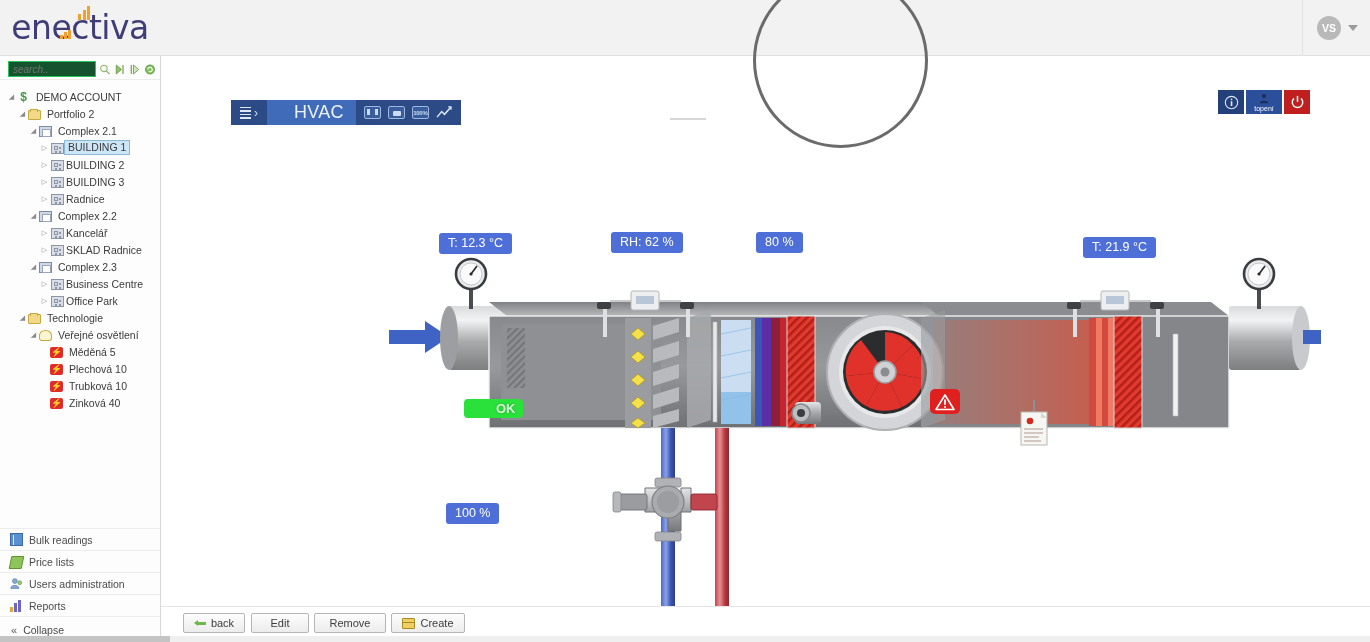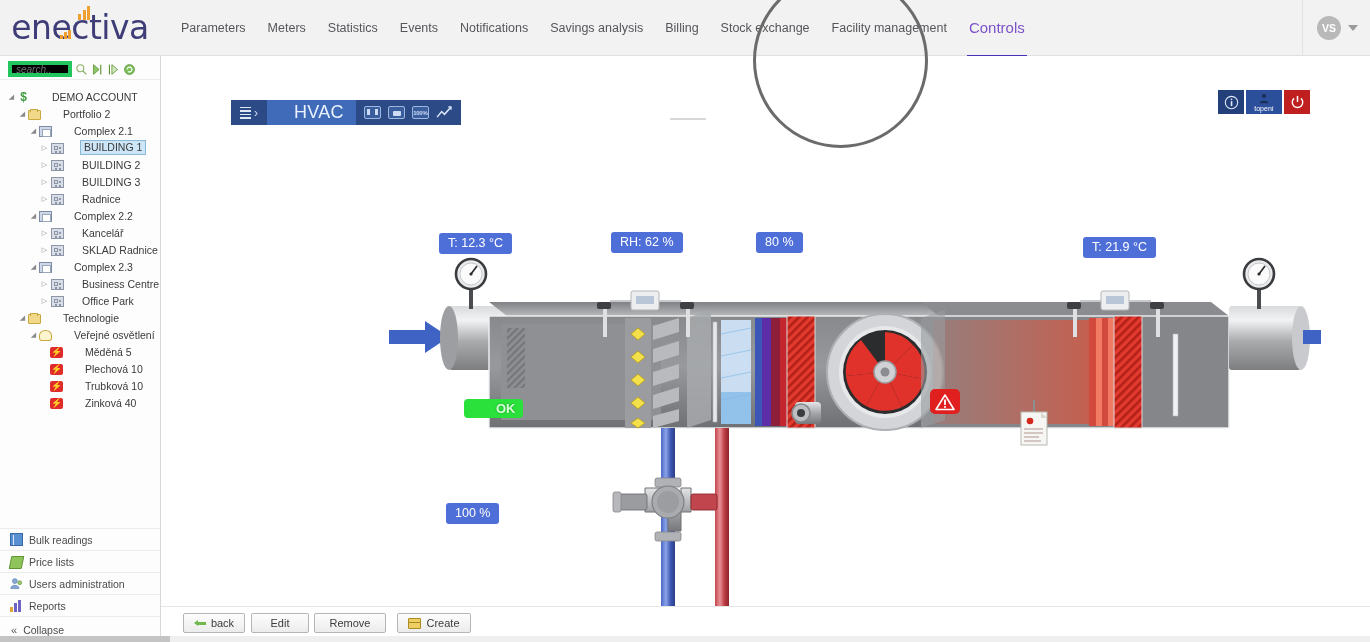--- a/index.html
+++ b/index.html
@@ -70,34 +70,34 @@
   
   .sidebar{
     position:absolute; left:0; top:56px; width:161px; height:586px;
     background:#fdfdfd; border-right:1px solid #d8d8d8;
   }
   .search-row{
     height:24px; display:flex; align-items:center; gap:3px;
     padding:3px 4px 0 8px; border-bottom:1px solid #ececec;
   }
   .search-input{
-    width:64px; height:16px; border:4px solid #22c55e; background:#000000;
+    width:88px; height:16px; border:1px solid #22c55e; background:#14532d;
     font-size:10px; font-style:italic; color:#9a9a9a; padding:0 4px;
     font-family:"Liberation Sans", sans-serif;
   }
   .sicon{ width:13px;height:13px; display:inline-block; }
 
   .tree{ padding:8px 0 0 6px; }
   .tnode{
     display:flex; align-items:center; height:17px; font-size:10.5px;
     color:#3a3a3a; white-space:nowrap; cursor:default;
   }
   .tarrow{ width:11px; font-size:7px; color:#8a8a8a; text-align:center; flex:0 0 11px;}
   .tico{ width:13px; height:12px; margin-right:4px; flex:0 0 13px; position:relative;}
-  .tlabel{ padding:0 2px;margin-left:16px; }
+  .tlabel{ padding:0 2px; }
   .tlabel.sel{ background:#cde6f7; border:1px solid #8ab8d8; padding:0 3px; line-height:13px;}
 
   .ico-dollar{ color:#3d9b3d; font-weight:bold; font-size:12px; line-height:12px; text-align:center;}
   .ico-folder{ width:13px;height:10px;background:#f2d98a;border:1px solid #c9a83e;border-radius:1px;margin-top:2px;}
   .ico-folder::before{content:"";position:absolute;left:1px;top:-2px;width:6px;height:2px;background:#f2d98a;border:1px solid #c9a83e;border-bottom:none;}
   .ico-complex{ width:12px;height:11px;background:#cfd8e8;border:1px solid #7d8ba3;margin-top:1px;}
   .ico-complex::after{content:"";position:absolute;left:2px;top:2px;width:7px;height:6px;background:#fff;border:1px solid #9aa6bb;}
   .ico-bldg{ width:10px;height:11px;background:#d9dee6;border:1px solid #8c96a8;margin:1px 0 0 1px;}
   .ico-bldg::after{content:"";position:absolute;left:3px;top:3px;width:2px;height:2px;box-shadow:0 0 0 1px #8c96a8, 4px 0 0 0 #8c96a8, 0 4px 0 0 #8c96a8, 4px 4px 0 0 #8c96a8;}
   .ico-lamp{ width:12px;height:11px;border:1px solid #c9a83e;border-radius:50% 50% 3px 3px;background:#fdf5cf;margin-top:1px;}
@@ -214,32 +214,20 @@
           <i></i>
           <i></i>
           <i></i>
         </div>
       <div class="logo-bars2">
           <i></i>
           <i></i>
           <i></i>
         </div>
     </div>
-    <nav class="mainnav" id="mainnav">
-        <a href="#">Parameters</a>
-        <a href="#">Meters</a>
-        <a href="#">Statistics</a>
-        <a href="#">Events</a>
-        <a href="#">Notifications</a>
-        <a href="#">Savings analysis</a>
-        <a href="#">Billing</a>
-        <a href="#">Stock exchange</a>
-        <a href="#">Facility management</a>
-        <a href="#" class="active">Controls</a>
-      </nav>
     <div class="user-area">
       <div class="avatar">VS</div>
       <div class="caret-d"></div>
     </div>
   </div>
 
   <div class="annot-circle"></div>
 
   <aside class="sidebar">
     <div class="search-row">
@@ -692,21 +680,21 @@
       <div class="fbtn" style="left:22px;width:62px;">
         <span class="arrow-g"></span>
         <span>back</span>
       </div>
       <div class="fbtn" style="left:90px;width:58px;">
         <span>Edit</span>
       </div>
       <div class="fbtn" style="left:153px;width:72px;">
         <span>Remove</span>
       </div>
-      <div class="fbtn" style="left:236px;width:74px;">
+      <div class="fbtn" style="left:230px;width:74px;">
         <span class="box-y"></span>
         <span>Create</span>
       </div>
     </div>
   </main>
 
   <div class="hscroll">
     <i></i>
   </div>
 </div>

